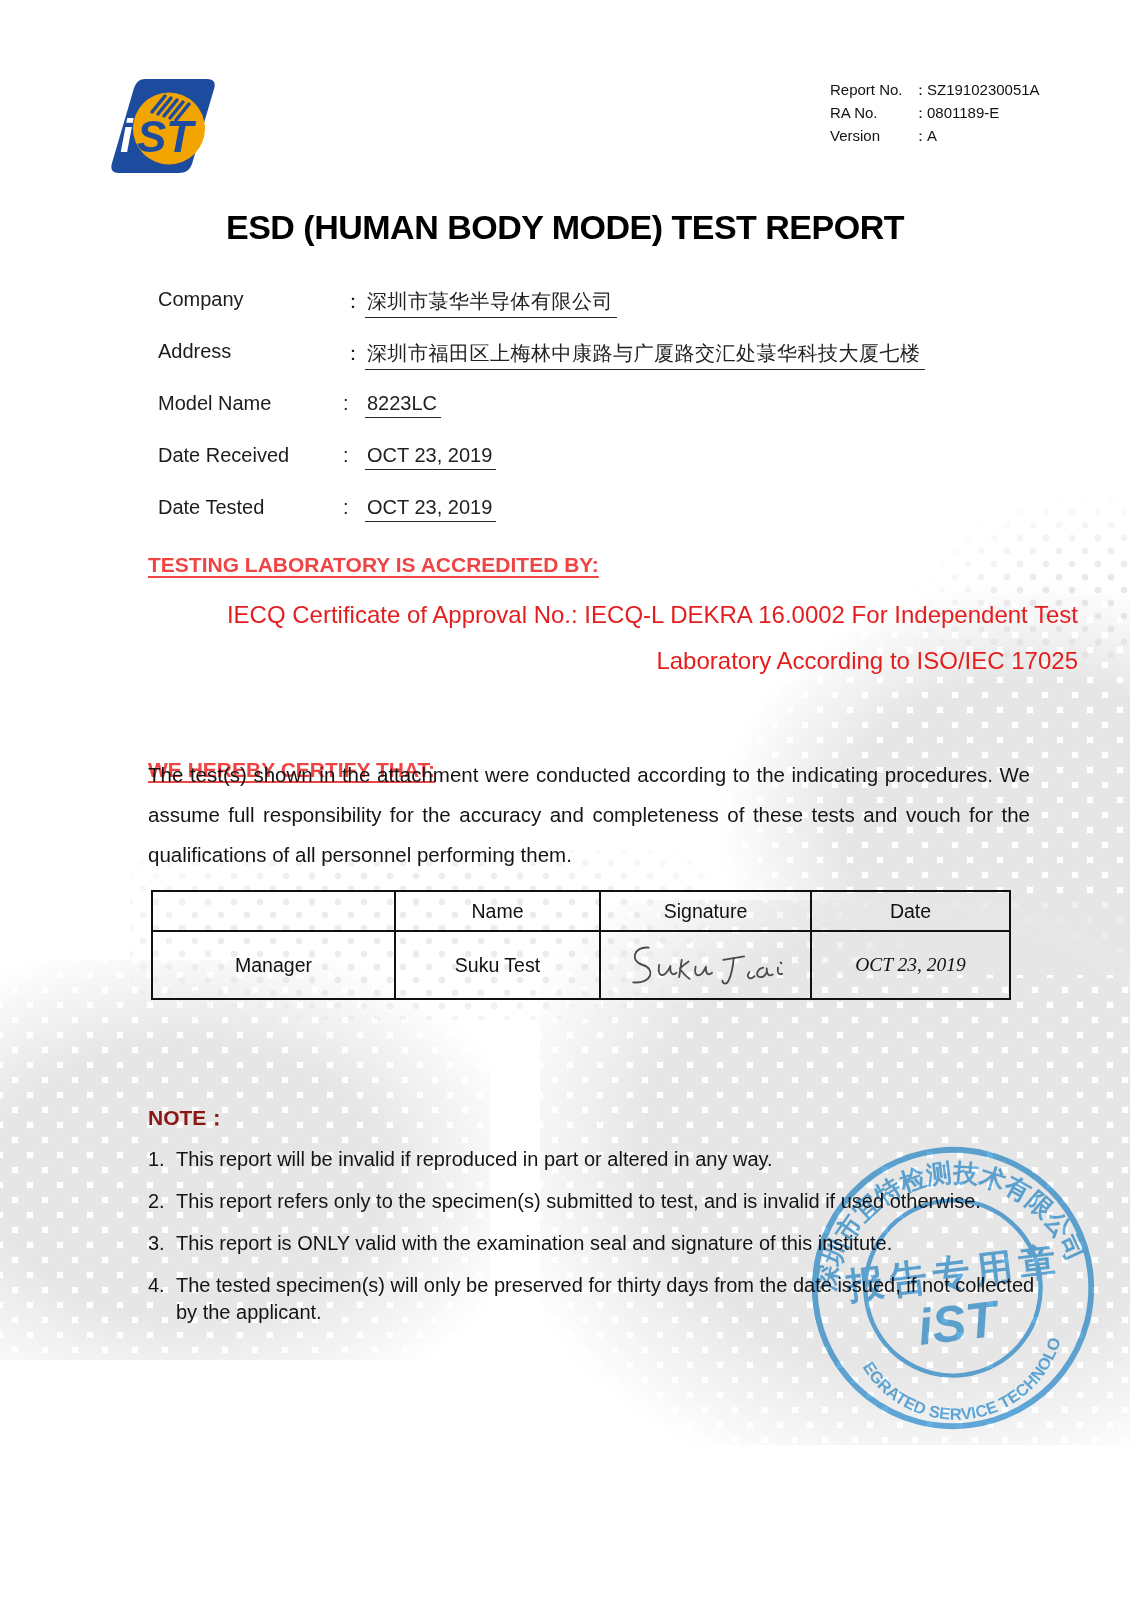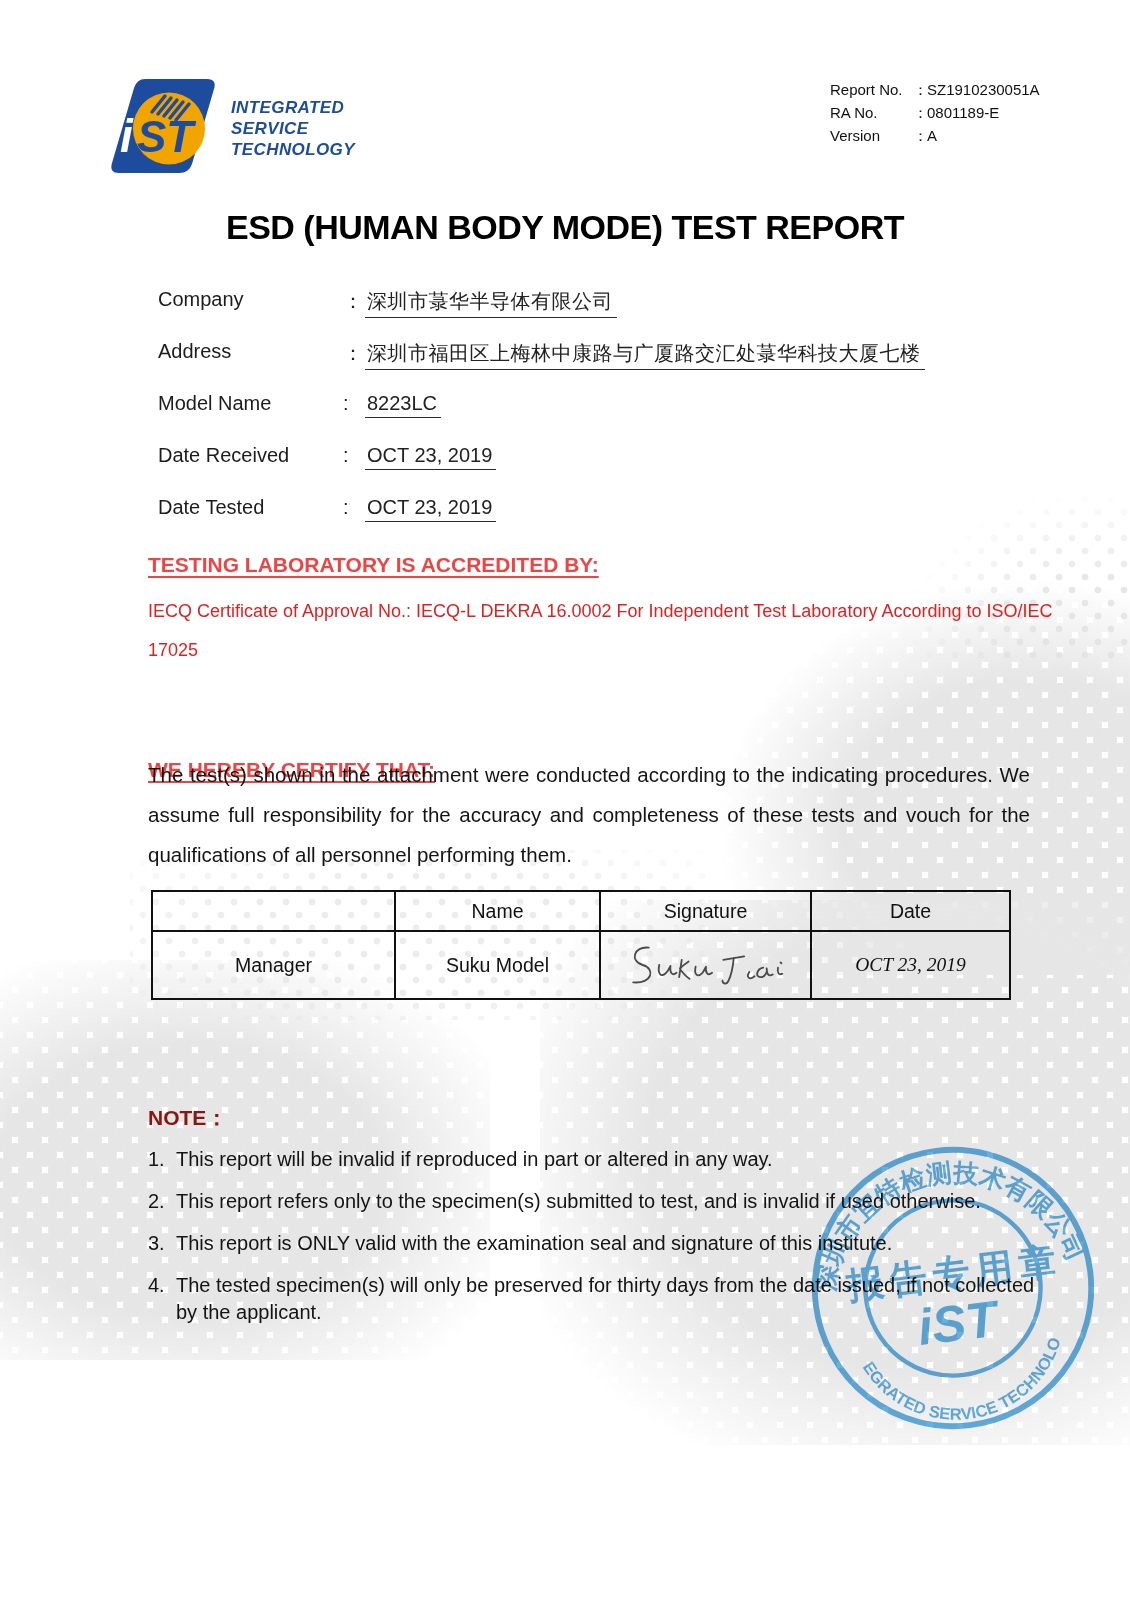--- a/index.html
+++ b/index.html
@@ -63,21 +63,21 @@
   .field-label { width:185px; color:#1c1c1c; }
   .field-colon { width:22px; color:#1c1c1c; }
   .field-value { border-bottom:1.6px solid #2a2a2a; padding:0 4px 2px 2px; color:#222; }
   .field-value.cjk { font-family:"Liberation Serif", serif; font-size:20px; letter-spacing:.5px; }
 
   
   .sec-heading { position:absolute; left:148px; font-size:21px; font-weight:bold;
     color:#ef4444; text-decoration:underline; text-decoration-thickness:2px; text-underline-offset:4px; }
   #accredited-heading { top:553px; }
   #certify-heading { top:712px;margin-top:46px; }
-  .red-text { position:absolute; left:148px; width:930px; font-size:18px; color:#e41e1e; line-height:39px; }
+  .red-text { position:absolute; left:148px; width:930px; font-size:24px; color:#e41e1e; line-height:46px;text-align:right; }
   #iecq-text { top:592px; }
   .iso-text { position:absolute; left:148px; top:668px; font-size:20.5px; color:#1c1c1c; }
   .certify-par { position:absolute; left:148px; top:755px; width:882px;
     font-size:20.5px; line-height:40px; text-align:justify; color:#141414; }
 
   
   .sig-table { position:absolute; left:151px; top:890px; width:858px;
     border-collapse:collapse; table-layout:fixed; }
   .sig-table th, .sig-table td { border:2.5px solid #111; text-align:center;
     vertical-align:middle; font-size:19.5px; font-weight:normal; color:#111;
@@ -125,25 +125,20 @@
             <line x1="92" y1="72" x2="118" y2="40"></line>
             <line x1="104" y1="76" x2="130" y2="44"></line>
             <line x1="116" y1="80" x2="142" y2="48"></line>
             <line x1="128" y1="84" x2="154" y2="52"></line>
             <line x1="140" y1="88" x2="166" y2="56"></line>
           </g>
           <text x="28" y="152" font-family="Liberation Sans, sans-serif" font-size="92" font-weight="bold" font-style="italic" fill="#ffffff">i</text>
           <text x="62" y="152" font-family="Liberation Sans, sans-serif" font-size="88" font-weight="bold" font-style="italic" fill="#1d4c9f">ST</text>
         </svg>
       </span>
-      <span class="logo-tagline">
-        <span>INTEGRATED</span><br>
-        <span>SERVICE</span><br>
-        <span>TECHNOLOGY</span>
-      </span>
     </div>
 
     <div class="report-info">
       <div class="row">
         <span class="lbl">Report No.</span>
         <span class="col">：</span>
         <span>SZ1910230051A</span>
       </div>
       <div class="row">
         <span class="lbl">RA No.</span>
@@ -202,21 +197,21 @@
         </colgroup>
       <tbody>
           <tr>
         <th></th>
         <th>Name</th>
         <th>Signature</th>
         <th>Date</th>
       </tr>
       <tr class="r2">
         <td>Manager</td>
-        <td>Suku Model</td>
+        <td>Suku Test</td>
         <td>
           <svg class="sig-svg" width="180" height="52" viewBox="0 0 200 60">
             <g fill="none" stroke="#4a4a4a" stroke-width="2.1" stroke-linecap="round" stroke-linejoin="round">
               <path d="M34,10 C16,8 12,26 27,30 C42,34 38,52 16,50"></path>
               <path d="M46,30 C44,40 48,45 54,39 C57,36 58,33 59,31 C58,39 61,43 66,39"></path>
               <path d="M72,24 L69,44"></path>
               <path d="M70,34 C74,30 77,28 80,26"></path>
               <path d="M71,36 C75,41 78,44 81,46"></path>
               <path d="M88,32 C86,41 90,45 96,39 C98,36 99,34 100,32 C99,39 102,43 107,39"></path>
               <path d="M120,24 L144,20"></path>

